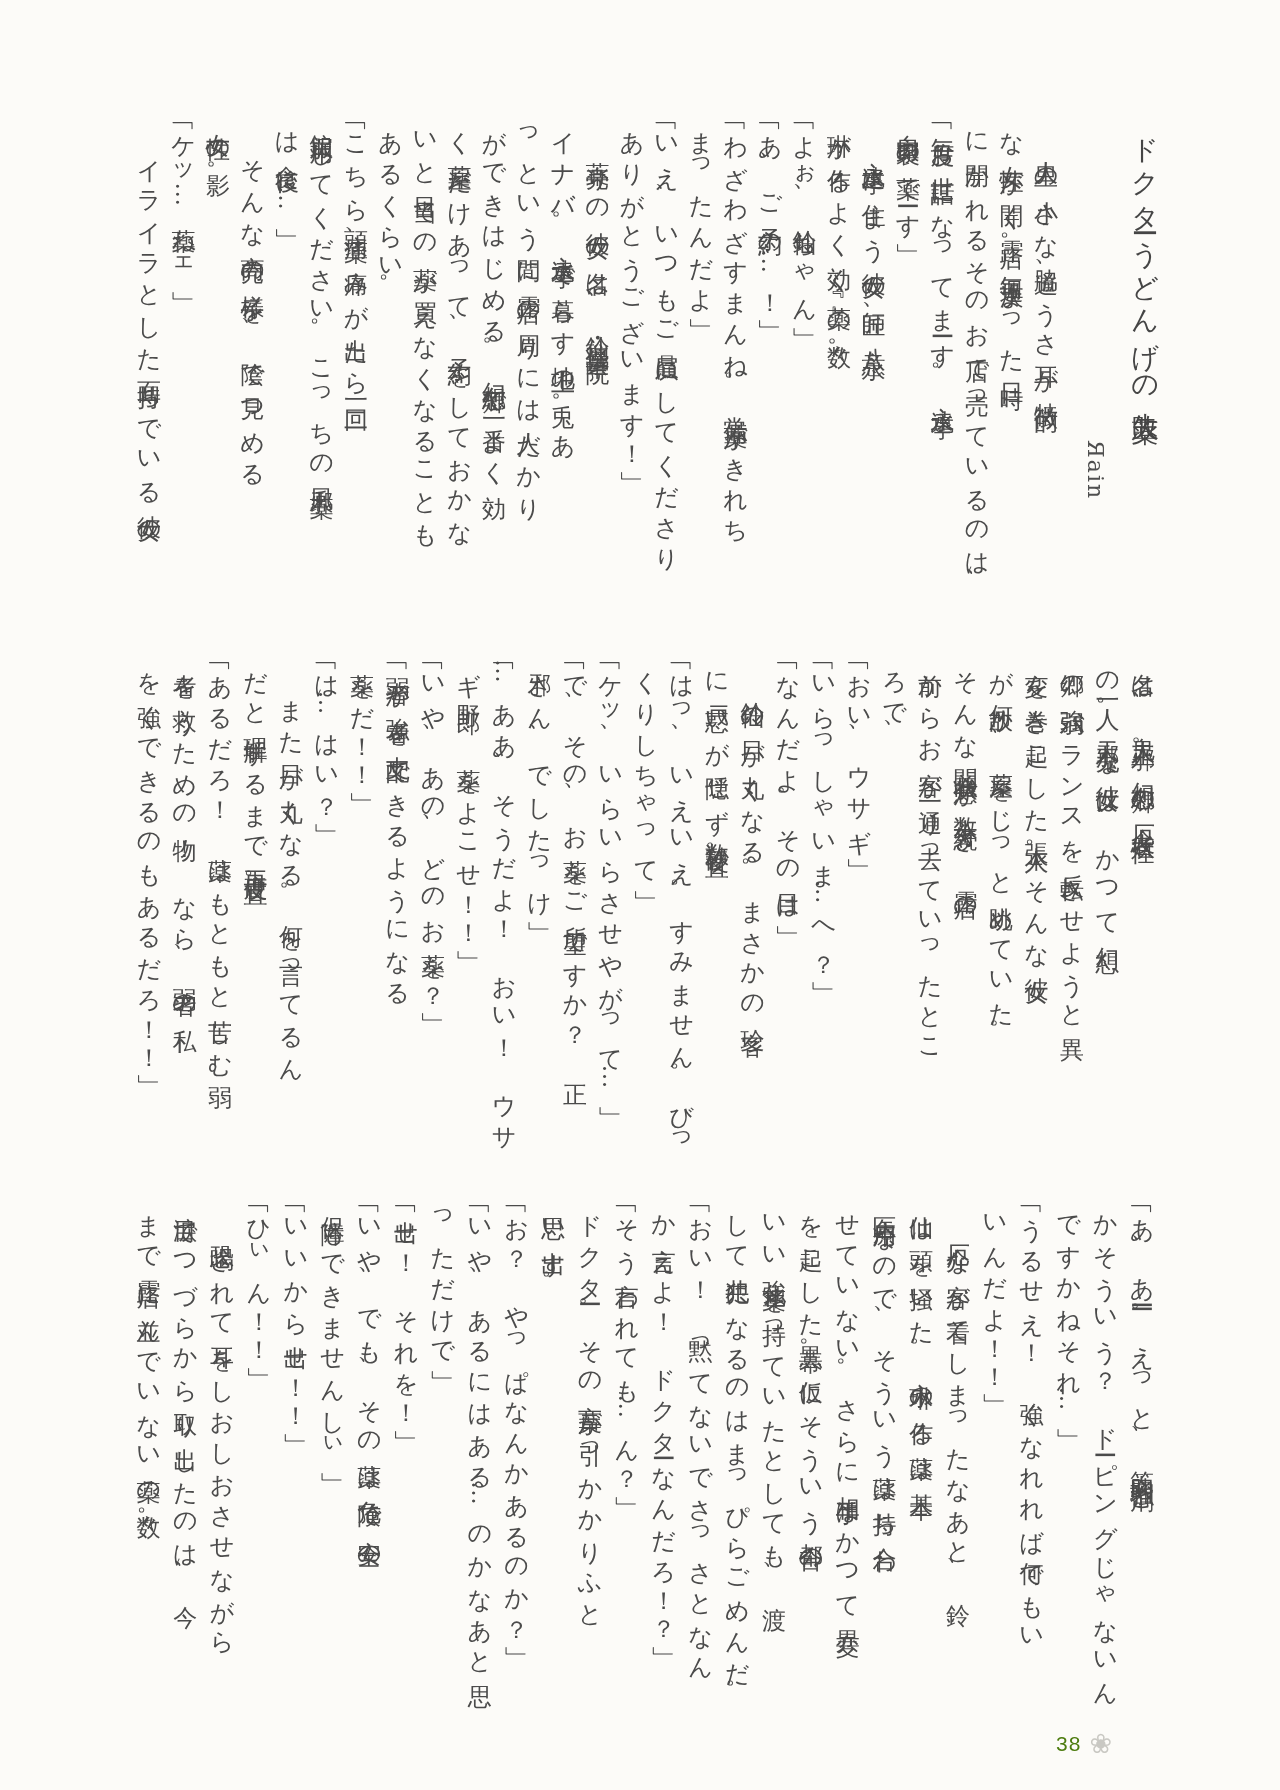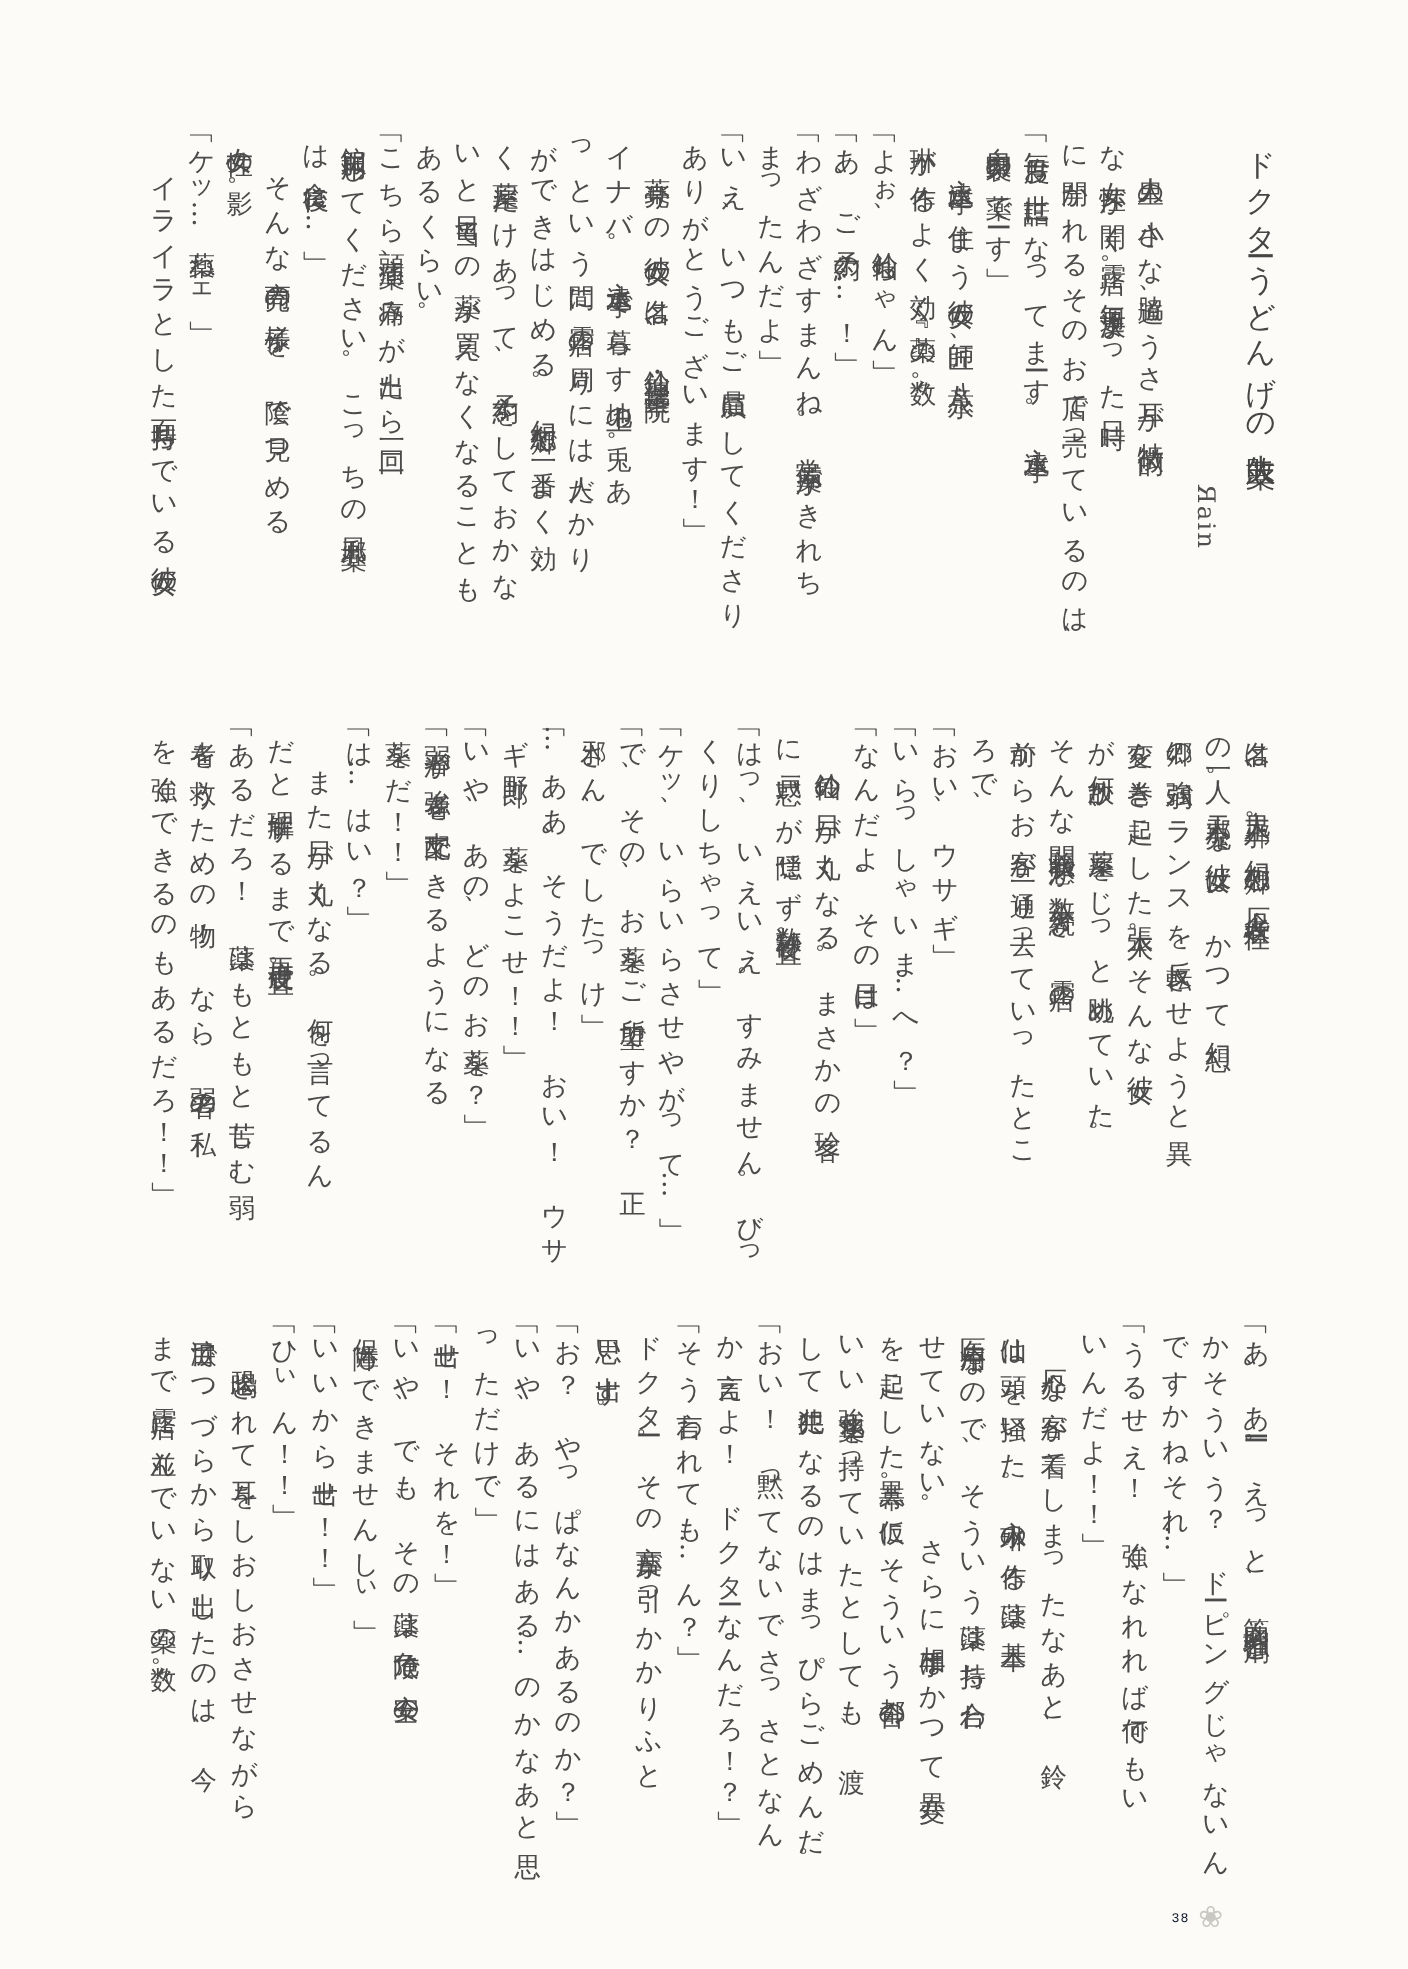--- a/index.html
+++ b/index.html
@@ -24,21 +24,21 @@
   #band3 { top:1198px; right:120px; height:554px; line-height:36.8px; }
   .vline { }
   .ind { text-indent:28px; }
   .title-block { top:118px; right:110px; height:600px; line-height:50px; }
   .story-title { font-size:27px; letter-spacing:3px; color:#454545; }
   .story-author { font-size:22px; letter-spacing:2px; padding-top:322px; color:#4f4f4f; }
   .footer {
     position:absolute; top:1730px; right:168px;
     display:flex; align-items:center; gap:8px;
   }
-  .pagenum { font-size:12px; color:#0f172a; letter-spacing:1px; font-family:Liberation Mono, monospace; }
+  .pagenum { font-size:21px; color:#4d7c0f; letter-spacing:1px; font-family:Liberation Sans, sans-serif; }
   .flower { font-size:27px; color:#c9c8c3; line-height:1; }
 </style>
 </head>
 <body>
 
 <div class="page">
 
   <div class="vwrap title-block">
     <div class="story-title">ドクターうどんげの失敗薬</div>
     <div class="story-author">Яain</div>

